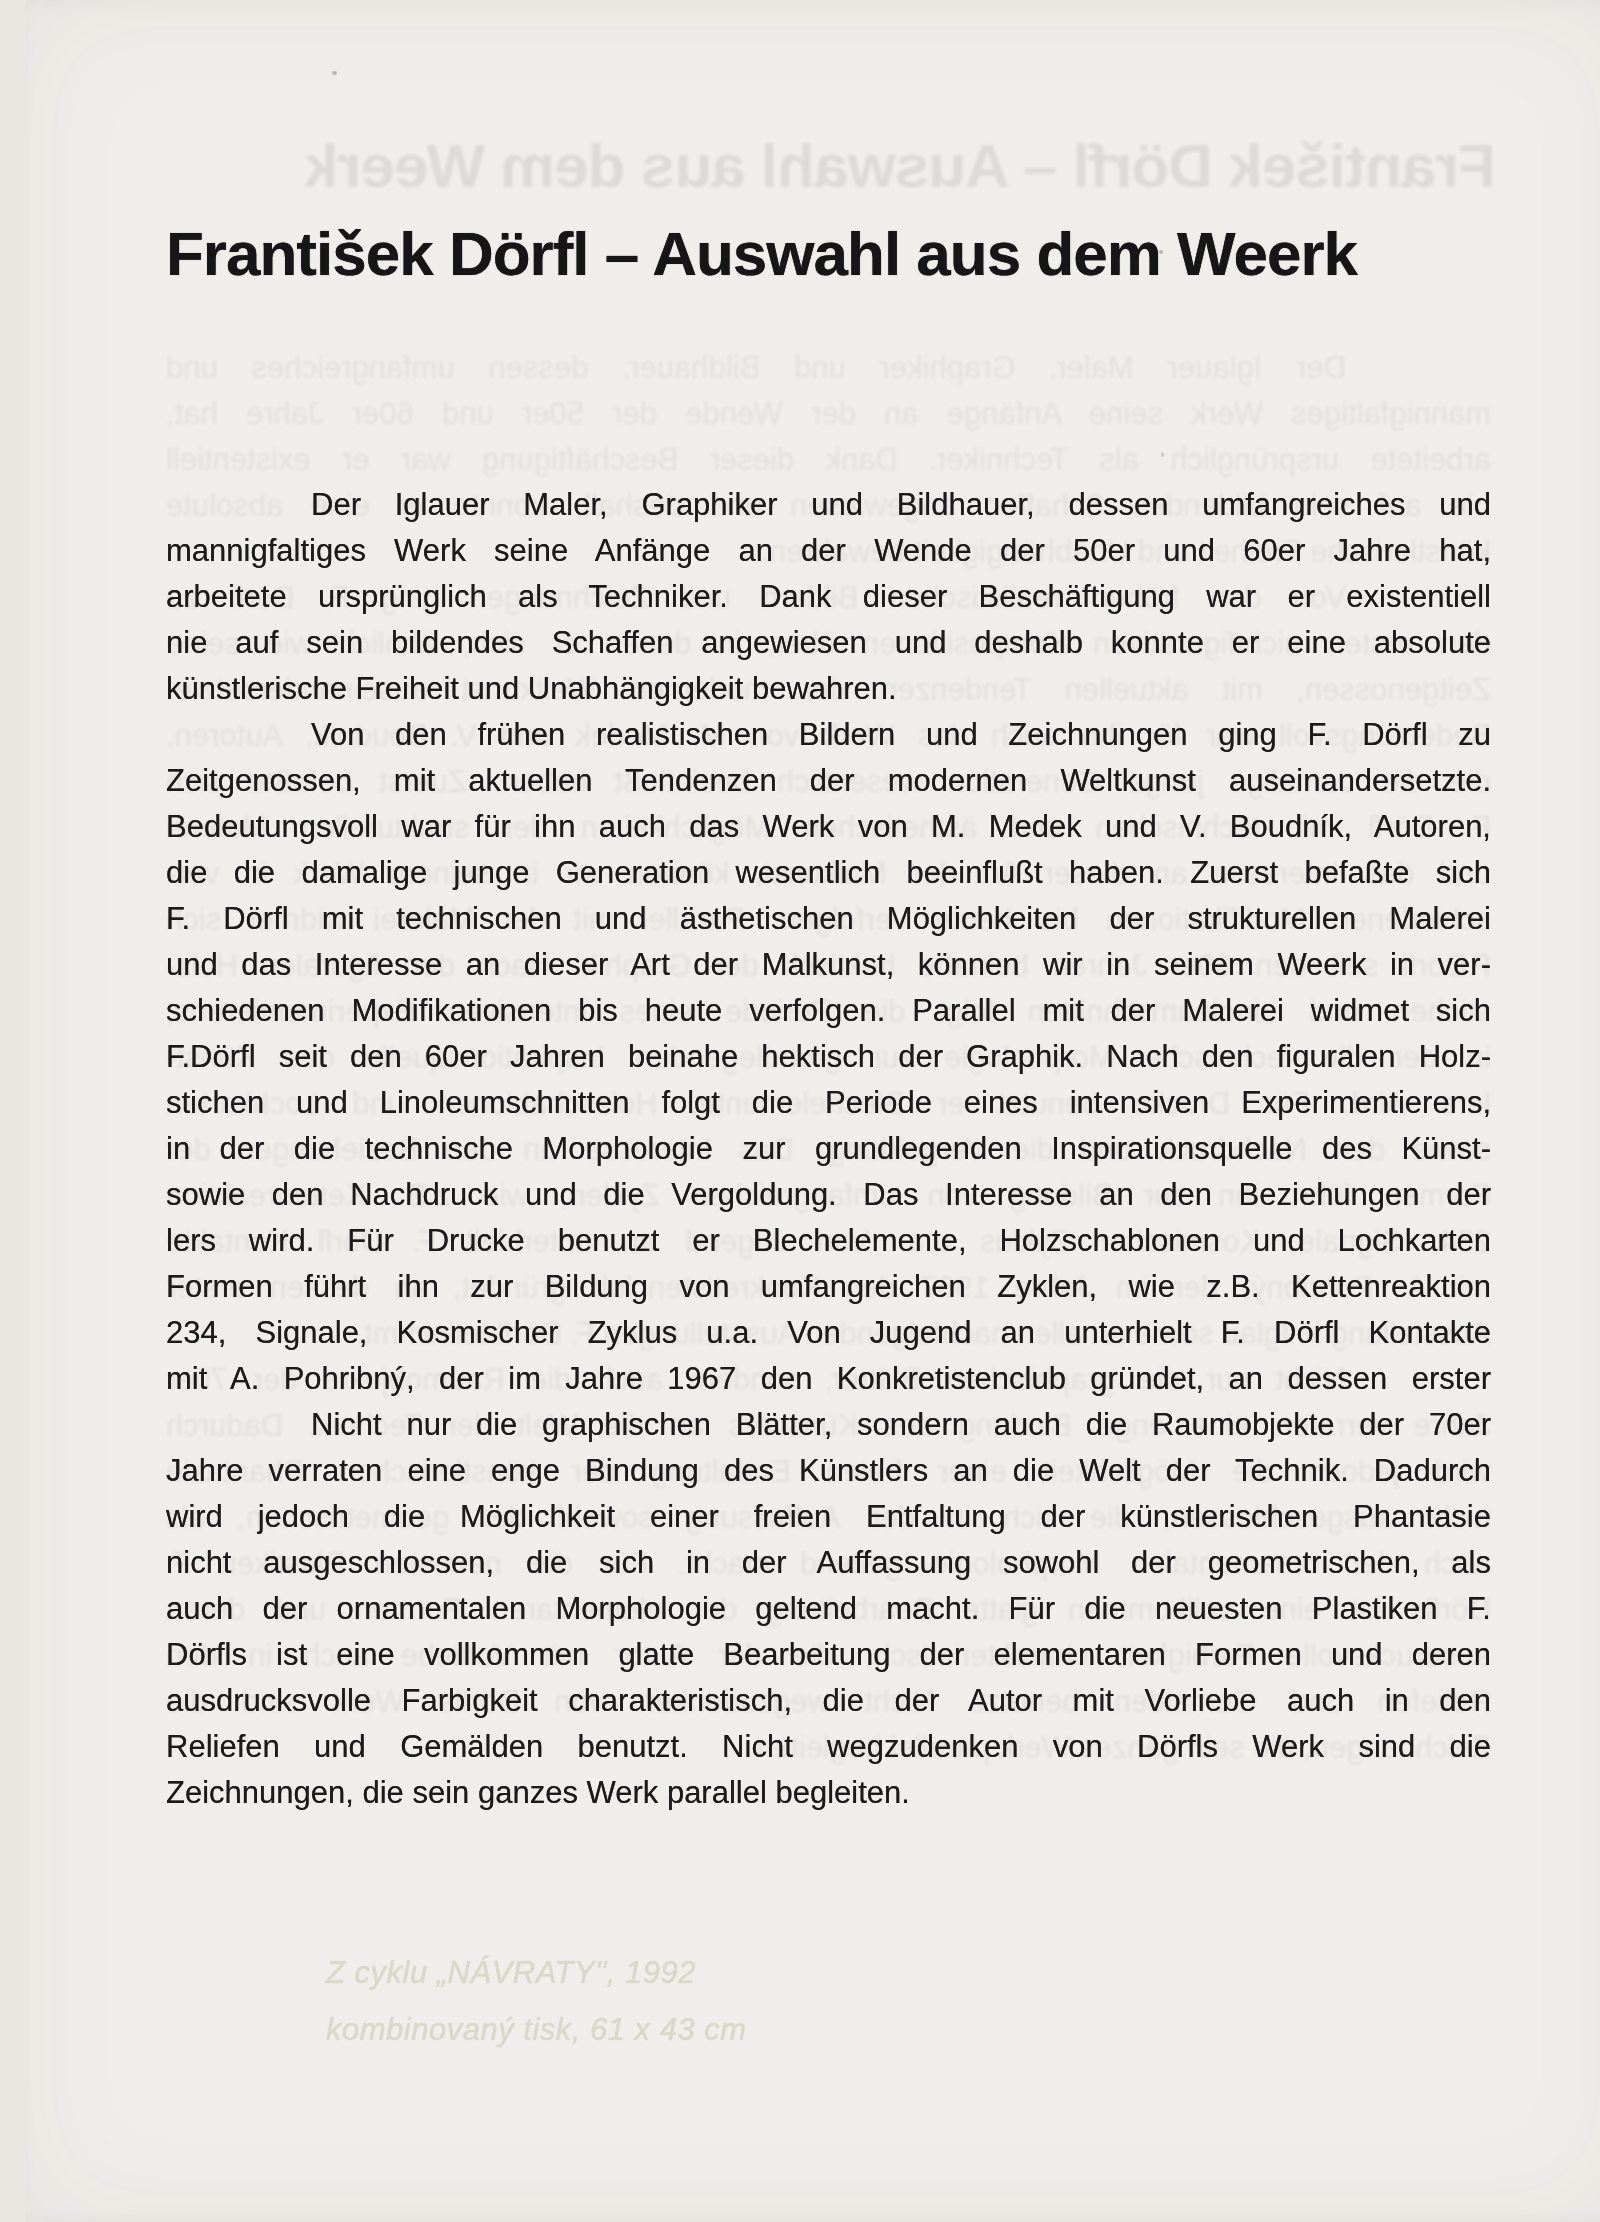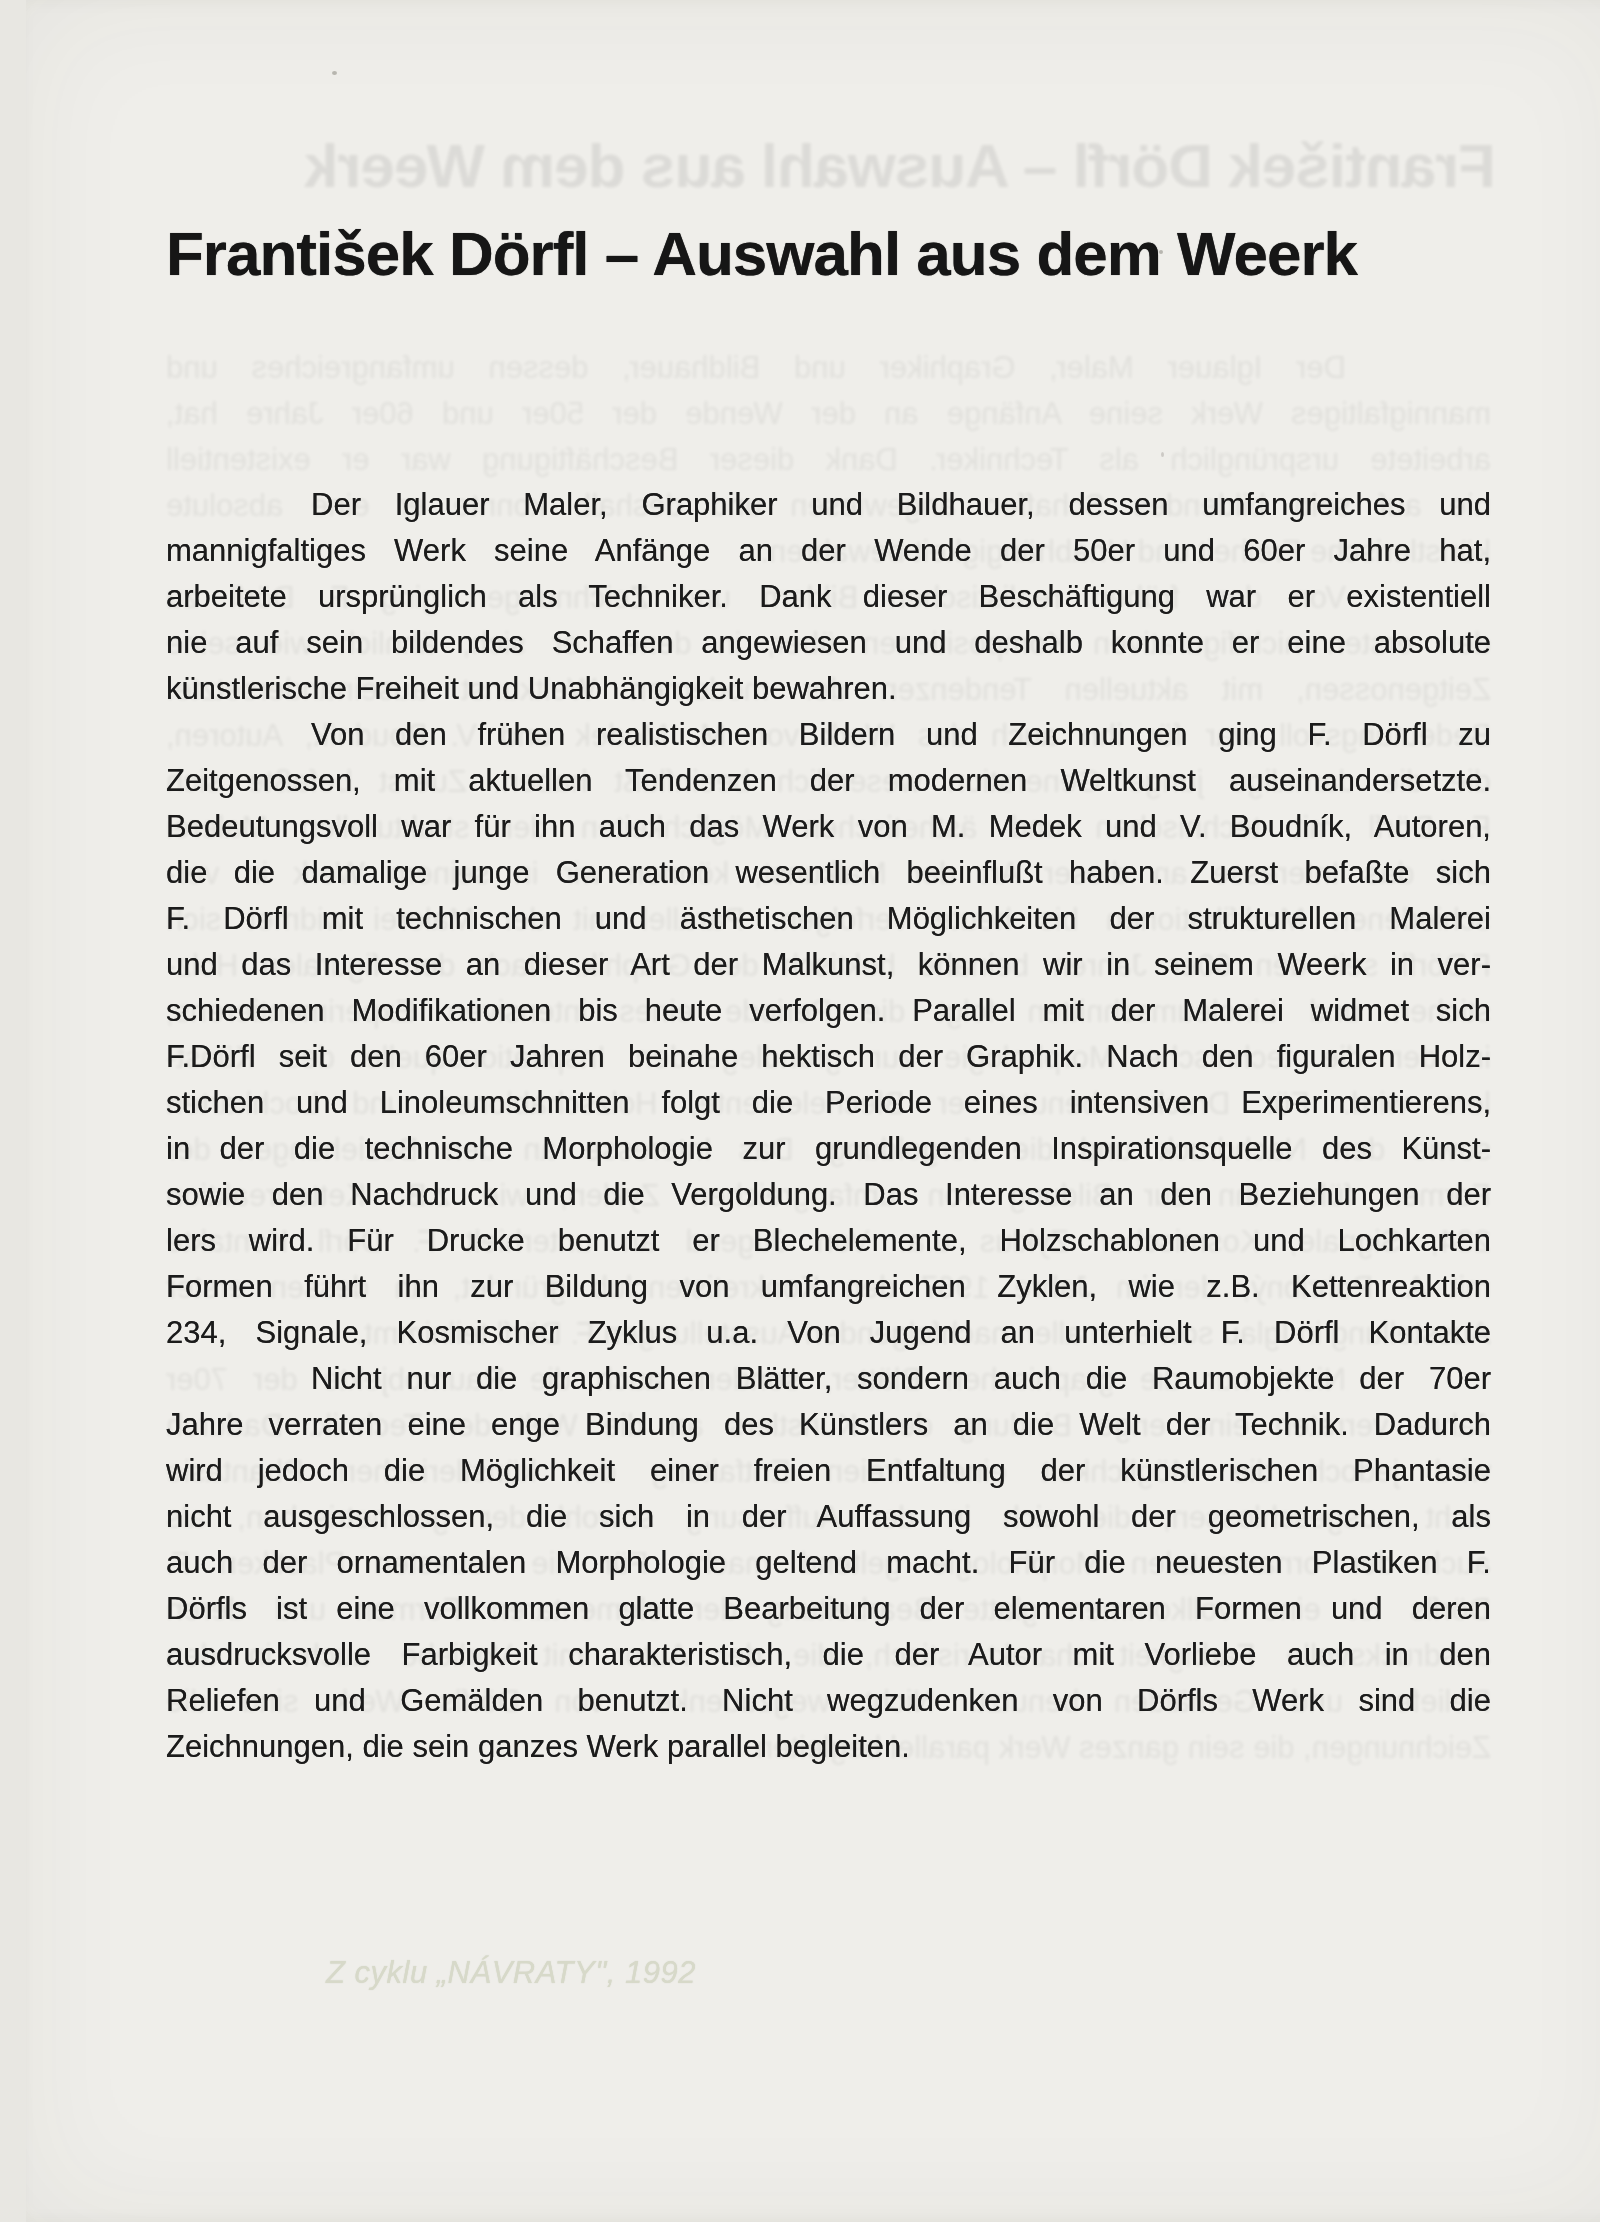--- a/index.html
+++ b/index.html
@@ -111,33 +111,35 @@
       <div class="line">F. Dörfl mit technischen und ästhetischen Möglichkeiten der strukturellen Malerei</div>
       <div class="line">und das Interesse an dieser Art der Malkunst, können wir in seinem Weerk in ver-</div>
       <div class="line">schiedenen Modifikationen bis heute verfolgen. Parallel mit der Malerei widmet sich</div>
       <div class="line">F.Dörfl seit den 60er Jahren beinahe hektisch der Graphik. Nach den figuralen Holz-</div>
       <div class="line">stichen und Linoleumschnitten folgt die Periode eines intensiven Experimentierens,</div>
       <div class="line">in der die technische Morphologie zur grundlegenden Inspirationsquelle des Künst-</div>
       <div class="line">sowie den Nachdruck und die Vergoldung. Das Interesse an den Beziehungen der</div>
       <div class="line">lers wird. Für Drucke benutzt er Blechelemente, Holzschablonen und Lochkarten</div>
       <div class="line">Formen führt ihn zur Bildung von umfangreichen Zyklen, wie z.B. Kettenreaktion</div>
       <div class="line">234, Signale, Kosmischer Zyklus u.a. Von Jugend an unterhielt F. Dörfl Kontakte</div>
+      <div class="line">mit A. Pohribný, der im Jahre 1967 den Konkretistenclub gründet, an dessen erster</div>
       <div class="line indent">Nicht nur die graphischen Blätter, sondern auch die Raumobjekte der 70er</div>
       <div class="line">Jahre verraten eine enge Bindung des Künstlers an die Welt der Technik. Dadurch</div>
       <div class="line">wird jedoch die Möglichkeit einer freien Entfaltung der künstlerischen Phantasie</div>
       <div class="line">nicht ausgeschlossen, die sich in der Auffassung sowohl der geometrischen, als</div>
       <div class="line">auch der ornamentalen Morphologie geltend macht. Für die neuesten Plastiken F.</div>
       <div class="line">Dörfls ist eine vollkommen glatte Bearbeitung der elementaren Formen und deren</div>
       <div class="line">ausdrucksvolle Farbigkeit charakteristisch, die der Autor mit Vorliebe auch in den</div>
       <div class="line">Reliefen und Gemälden benutzt. Nicht wegzudenken von Dörfls Werk sind die</div>
       <div class="line para-end">Zeichnungen, die sein ganzes Werk parallel begleiten.</div>
     </div>
 
   <div class="caption">
     <div>Z cyklu „NÁVRATY", 1992</div>
+    <div>kombinovaný tisk, 61 x 43 cm</div>
   </div>
 
   <div class="edge-right"></div>
   <div class="edge-dash d1"></div>
   <div class="edge-dash d2"></div>
   <div class="speck s1"></div>
   <div class="speck s2"></div>
   <div class="speck s3"></div>
 </div>
 

